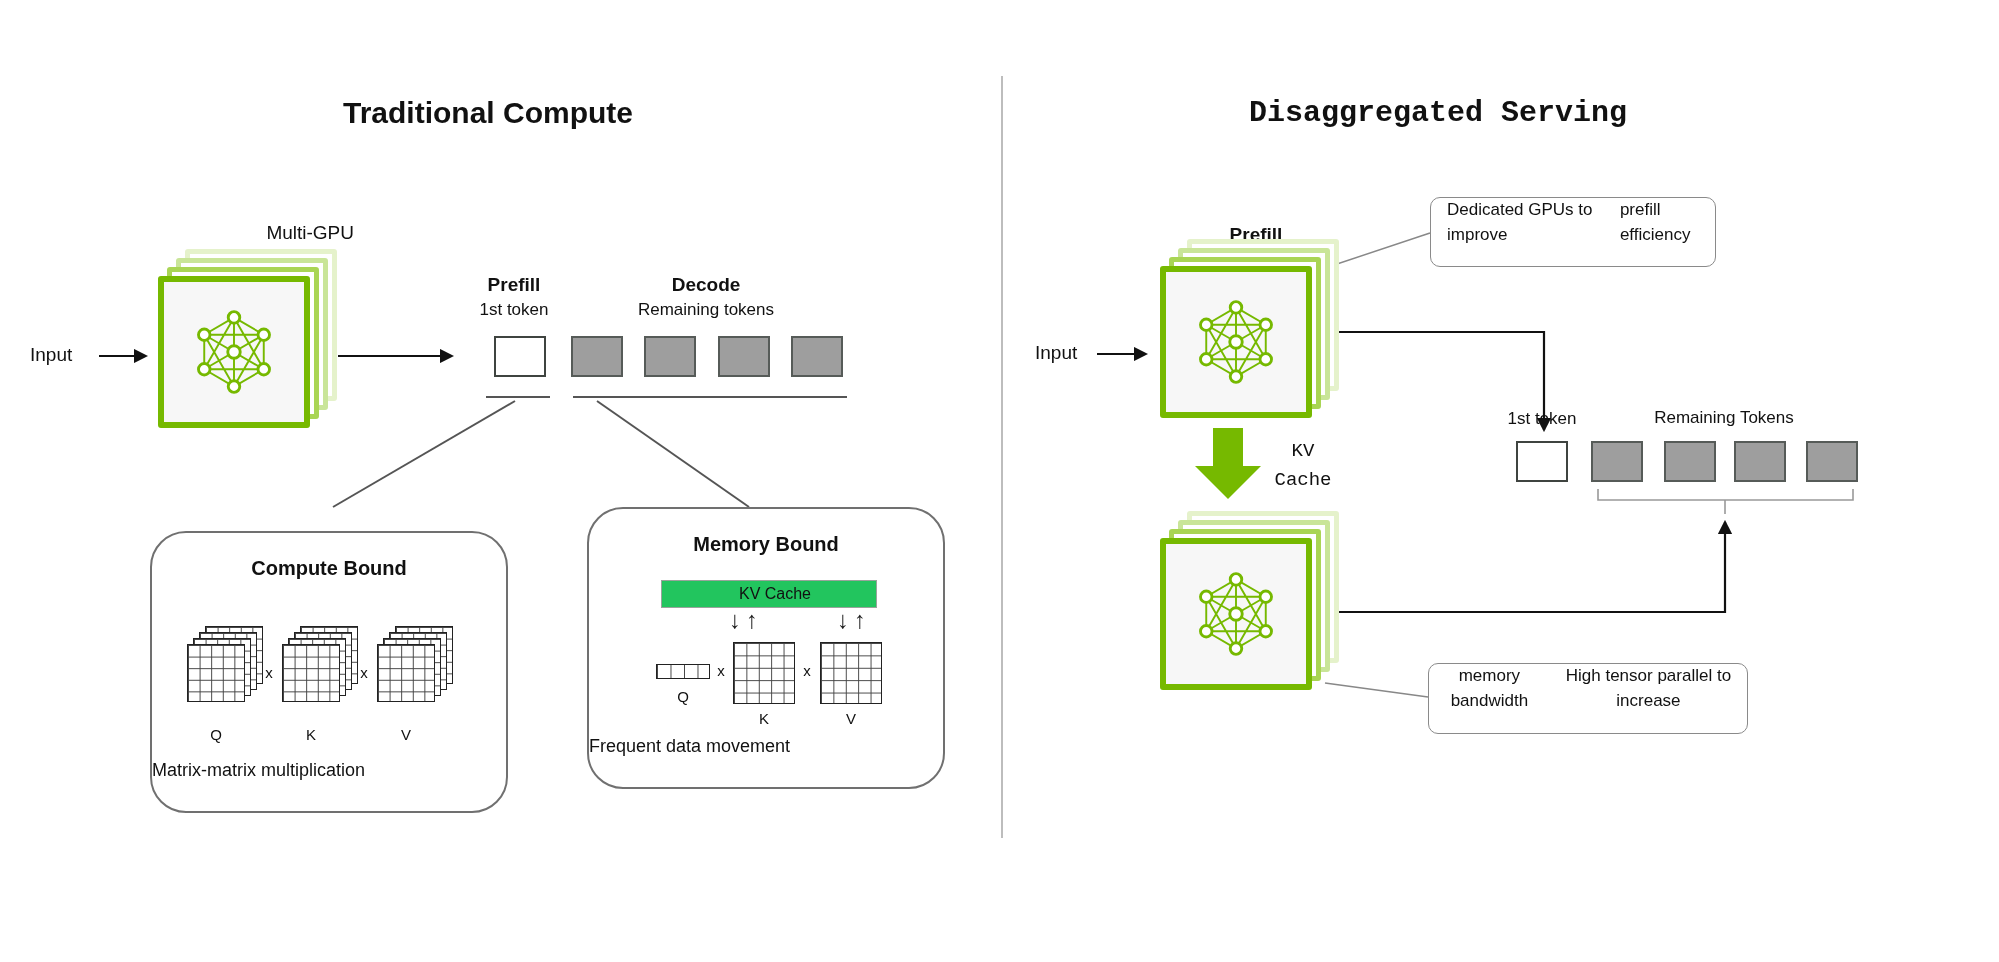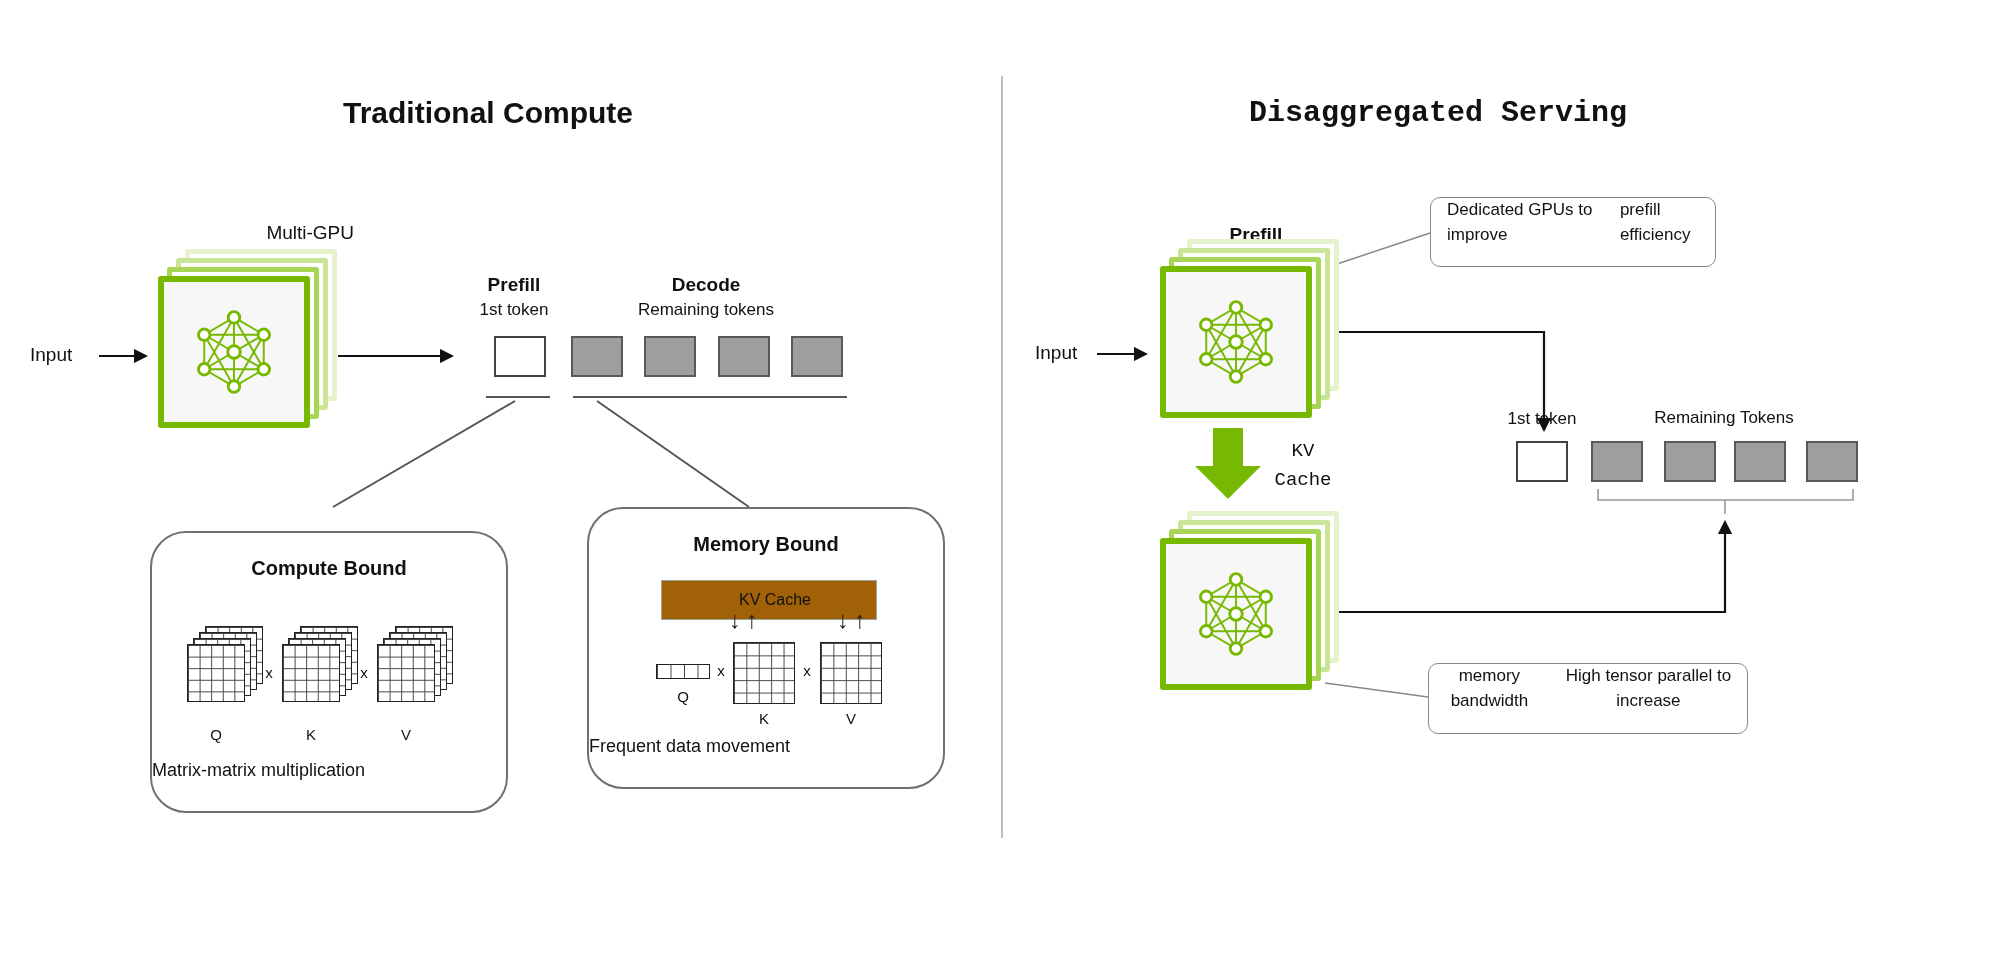--- a/index.html
+++ b/index.html
@@ -54,21 +54,21 @@
            background-image:linear-gradient(to right,#444 1px,transparent 1px),
                             linear-gradient(to bottom,#444 1px,transparent 1px);
            background-size:12.4px 12.4px; }
   .rowvec { position:absolute; width:54px; height:15px; background:#fff; border:1.5px solid #222;
             background-image:linear-gradient(to right,#444 1px,transparent 1px);
             background-size:13.5px 15px; }
   .op { position:absolute; width:30px; text-align:center; font-size:15px; }
   .mat-label { position:absolute; width:60px; text-align:center; font-size:15px; }
   .updown { position:absolute; width:50px; text-align:center; font-size:24px; letter-spacing:5px; color:#1a1a1a; }
 
-  .kv-rect { position:absolute; left:72px; top:71px; width:216px; height:40px; background:#a16207;
+  .kv-rect { position:absolute; left:72px; top:71px; width:216px; height:28px; background:#22c55e;
              border:1.5px solid #9aa39b; display:flex; align-items:center; justify-content:center; font-size:16px;padding-left:12px; }
 
   .callout { position:absolute; background:#fff; border:1.6px solid #8a8a8a; border-radius:10px;
              display:flex; flex-direction:row; justify-content:center; font-size:17px; line-height:1.45; }
 </style>
 </head>
 <body>
 
 <div id="canvas">
 

